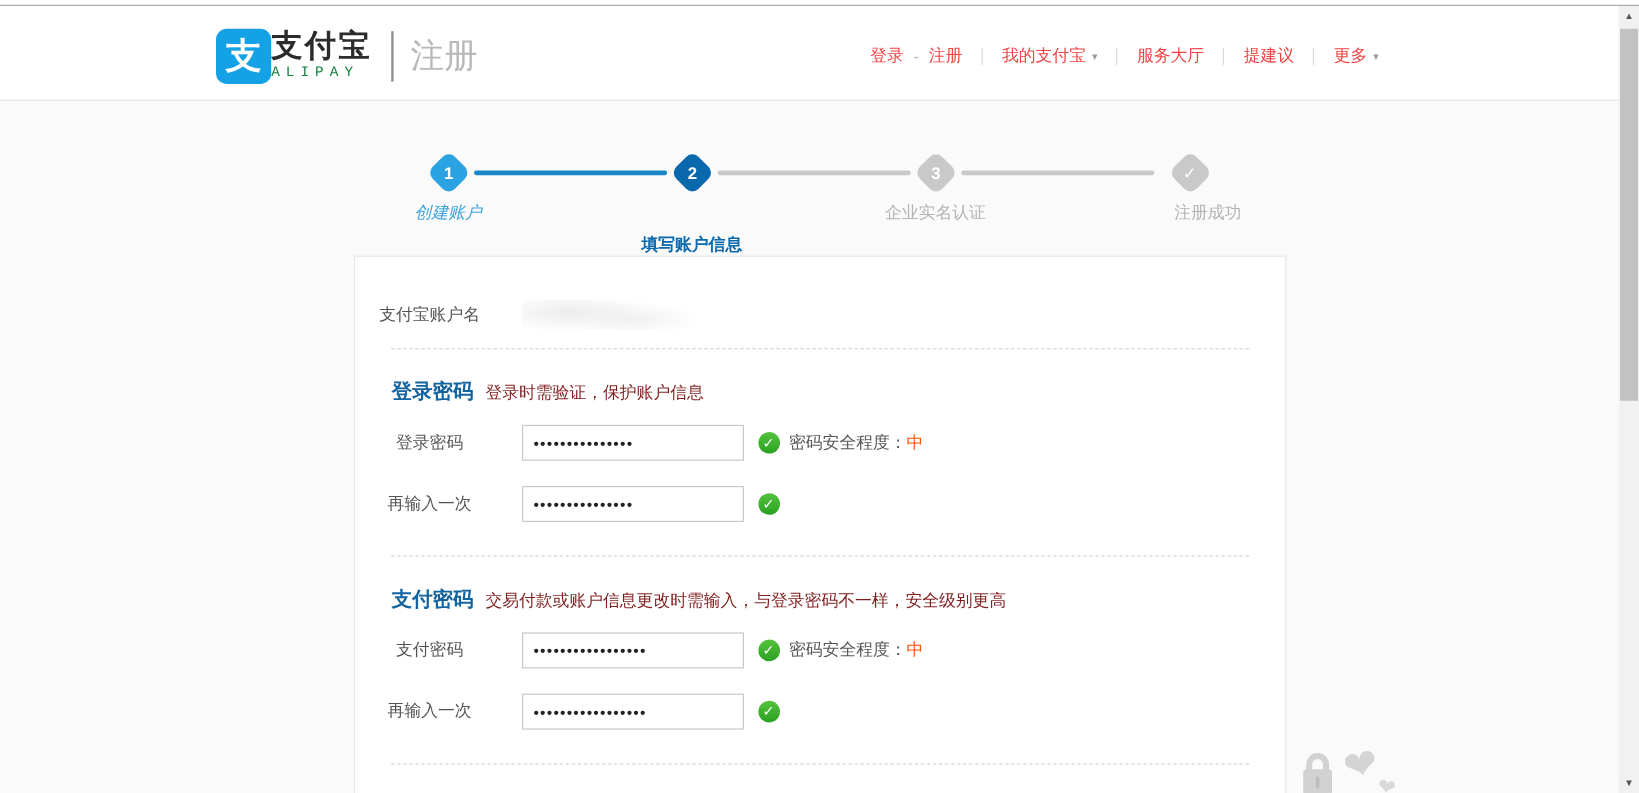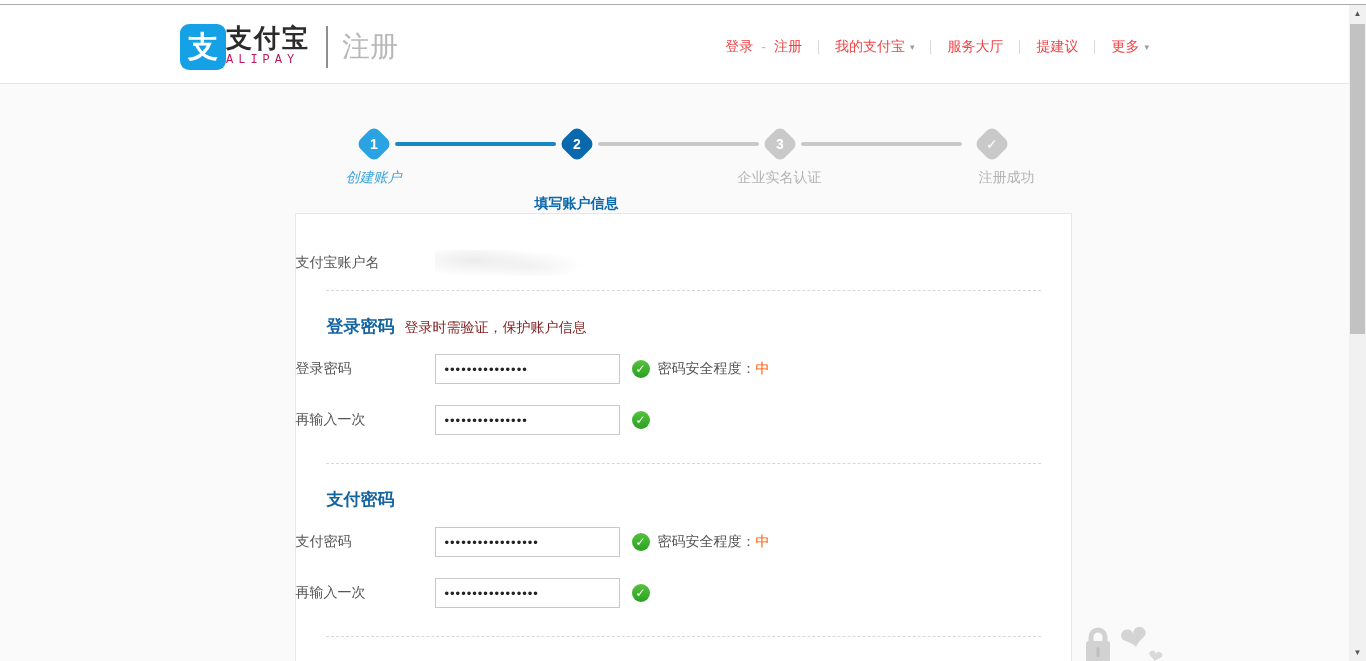--- a/index.html
+++ b/index.html
@@ -22,21 +22,21 @@
 
   
   .header { position:absolute; top:5px; left:0; width:1349px; height:79px;
     background:#fff; border-bottom:1px solid #e4e4e4; }
   .logo-wrap { position:absolute; left:180px; top:19px; display:flex; align-items:center; }
   .logo-square { width:46px; height:46px; border-radius:9px; background:#15a1e6;
     color:#fff; font-size:30px; font-weight:bold; display:flex; align-items:center;
     justify-content:center; }
   .brand-block { margin-left:0;font-family:Liberation Mono, monospace; }
   .brand-cn { font-size:26px; font-weight:bold; color:#2b2b2b; letter-spacing:2px; line-height:26px; }
-  .brand-en { font-size:12px; color:#be185d; letter-spacing:5px; line-height:14px; }
+  .brand-en { font-size:12px; color:#15803d; letter-spacing:5px; line-height:14px; }
   .logo-divider { width:2px; height:42px; background:#8f8f8f; margin:0 14px 0 16px; }
   .page-mode { font-size:28px; color:#b8b8b8; font-weight:400; }
 
   .top-nav { position:absolute; right:200px; top:33px; display:flex; align-items:center;
     font-size:14px; color:#8a8a8a; }
   .top-nav a { color:#ef4444; text-decoration:none; cursor:pointer;font-family:Liberation Mono, monospace; }
   .nav-dash { margin:0 8px; color:#bbb; }
   .nav-sep { width:1px; height:14px; background:#d9d9d9; margin:0 16px; }
   .caret { font-size:9px; color:#9a9a9a; margin-left:5px; }
 
@@ -53,21 +53,21 @@
   .step-label { position:absolute; top:48px; font-size:14px; white-space:nowrap;
     transform:translateX(-50%); color:#b3b3b3; }
   .step-label.light-blue { color:#3fa3db; }
   .step-label.dark-blue { color:#0a68ac; font-weight:bold;margin-top:26px; }
 
   
   .card { position:relative; width:777px; margin:22px auto 0; height:620px;
     background:#fff; border:1px solid #e7e7e7; }
   .form-row { display:flex; align-items:center; margin-top:16px; }
   .form-row.account { margin-top:36px; }
-  .row-label { width:125px; text-align:left; font-size:14px; color:#555; margin-right:14px;font-family:Liberation Mono, monospace; }
+  .row-label { width:125px; text-align:center; font-size:14px; color:#555; margin-right:14px;font-family:Liberation Mono, monospace; }
   .pw-input { width:185px; height:30px; border:1px solid #c9c9c9; padding:0 9px;
     font-size:13px; letter-spacing:1px; color:#222; background:#fff; }
   .blur-blob { width:156px; height:26px; border-radius:4px; background:
     radial-gradient(ellipse 60% 90% at 25% 40%, #ececec 0%, rgba(255,255,255,0) 70%),
     radial-gradient(ellipse 50% 80% at 60% 60%, #f1f1f1 0%, rgba(255,255,255,0) 70%),
     #fff; box-shadow:0 0 6px 4px #fff; }
   .check { width:18px; height:18px; border-radius:50%; margin-left:12px; flex:0 0 18px;
     background:linear-gradient(#55c23e,#2aa121); color:#fff; font-size:12px; font-weight:bold;
     line-height:18px; text-align:center; }
   .strength { font-size:14px; color:#555; margin-left:8px; }
@@ -167,20 +167,21 @@
   <div class="form-row" style="margin-top:21px;">
     <div class="row-label">再输入一次</div>
     <input type="password" class="pw-input" value="•••••••••••••••" style="">
     <div class="check">✓</div>
   </div>
 
   <div class="dashed"></div>
 
   <div class="section-head">
     <span class="section-title">支付密码</span>
+    <span class="section-desc">交易付款或账户信息更改时需输入，与登录密码不一样，安全级别更高</span>
   </div>
   <div class="form-row">
     <div class="row-label">支付密码</div>
     <input type="password" class="pw-input" value="•••••••••••••••••" style="">
     <div class="check">✓</div>
     <div class="strength"><span>密码安全程度：</span><b>中</b></div>
   </div>
   <div class="form-row" style="margin-top:21px;">
     <div class="row-label">再输入一次</div>
     <input type="password" class="pw-input" value="•••••••••••••••••" style="">

